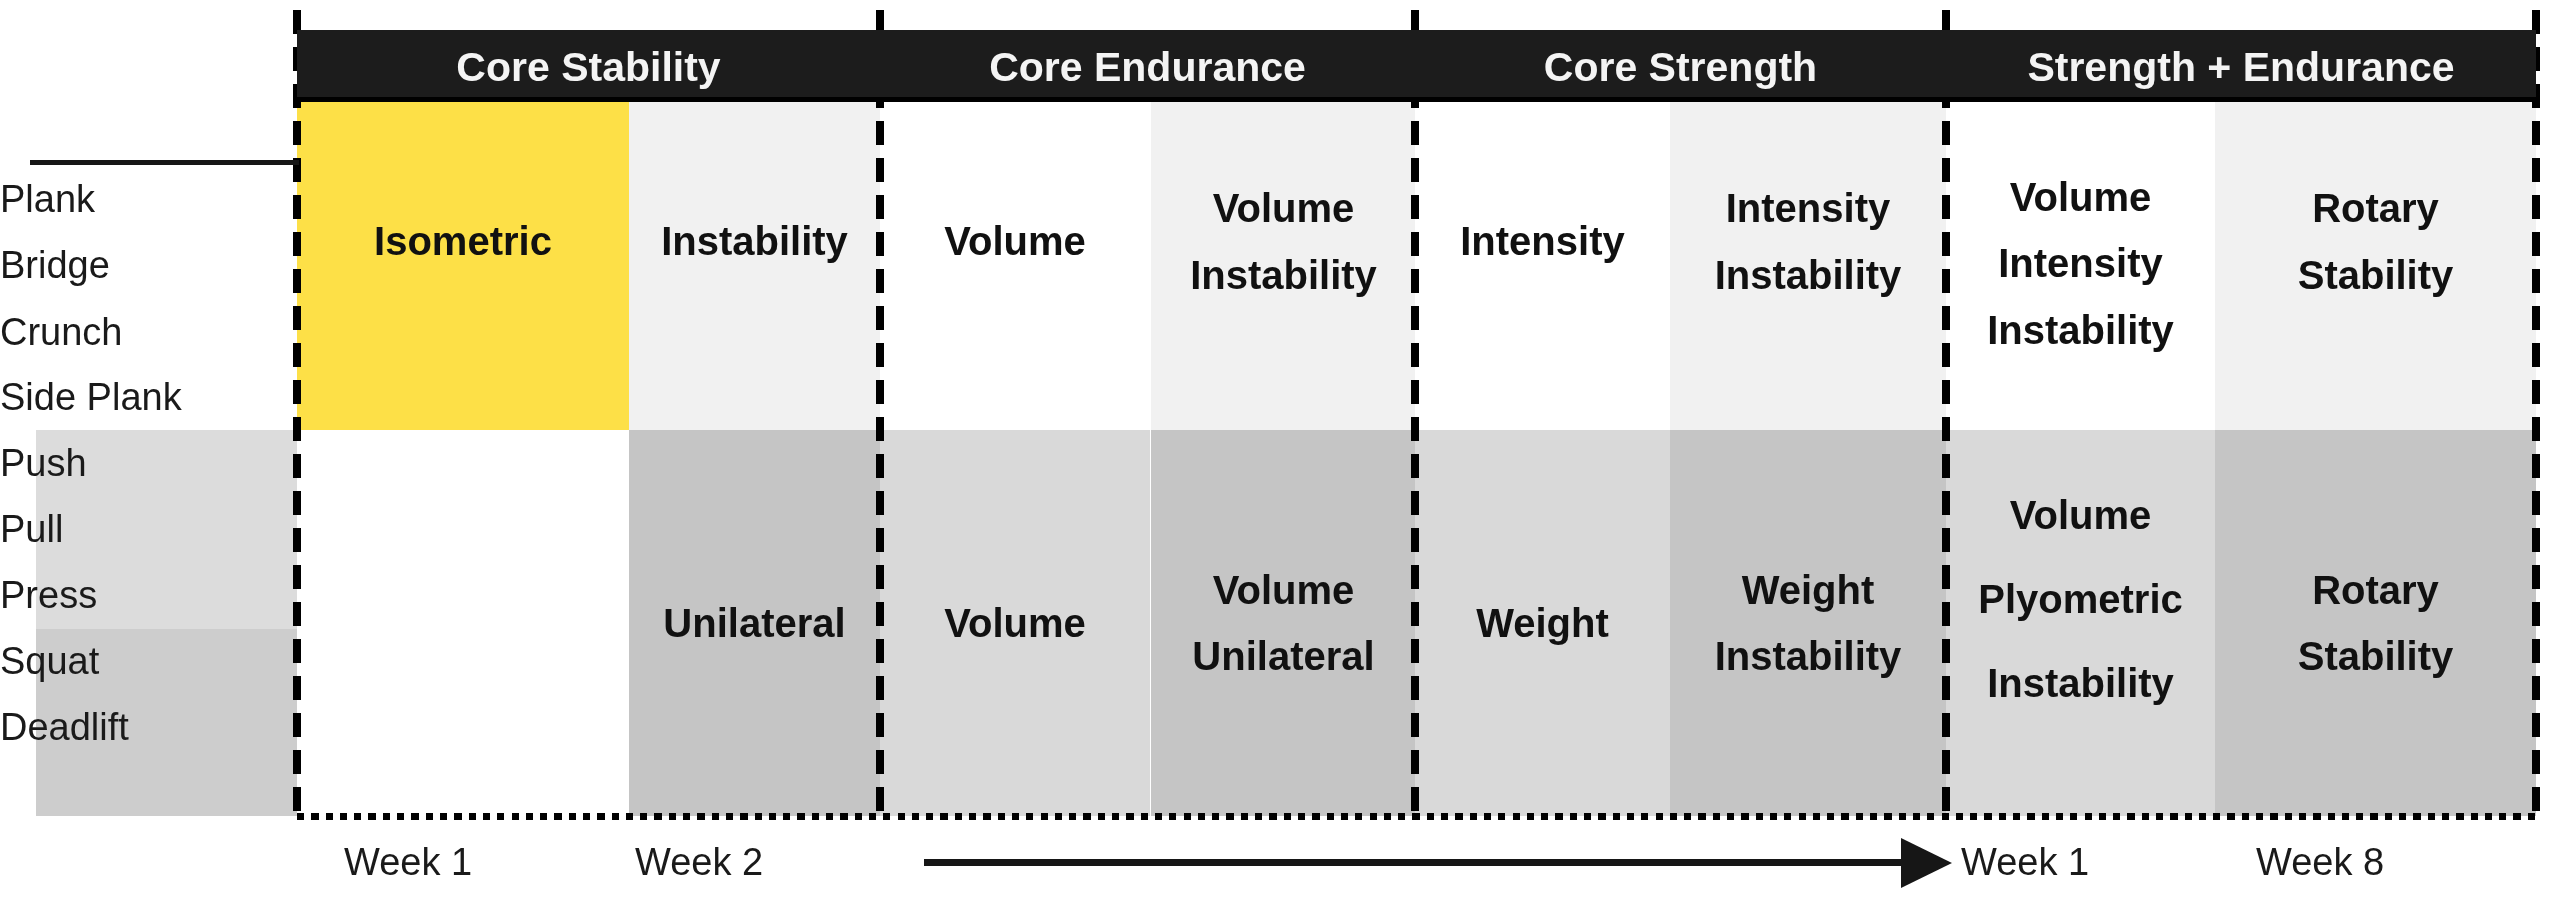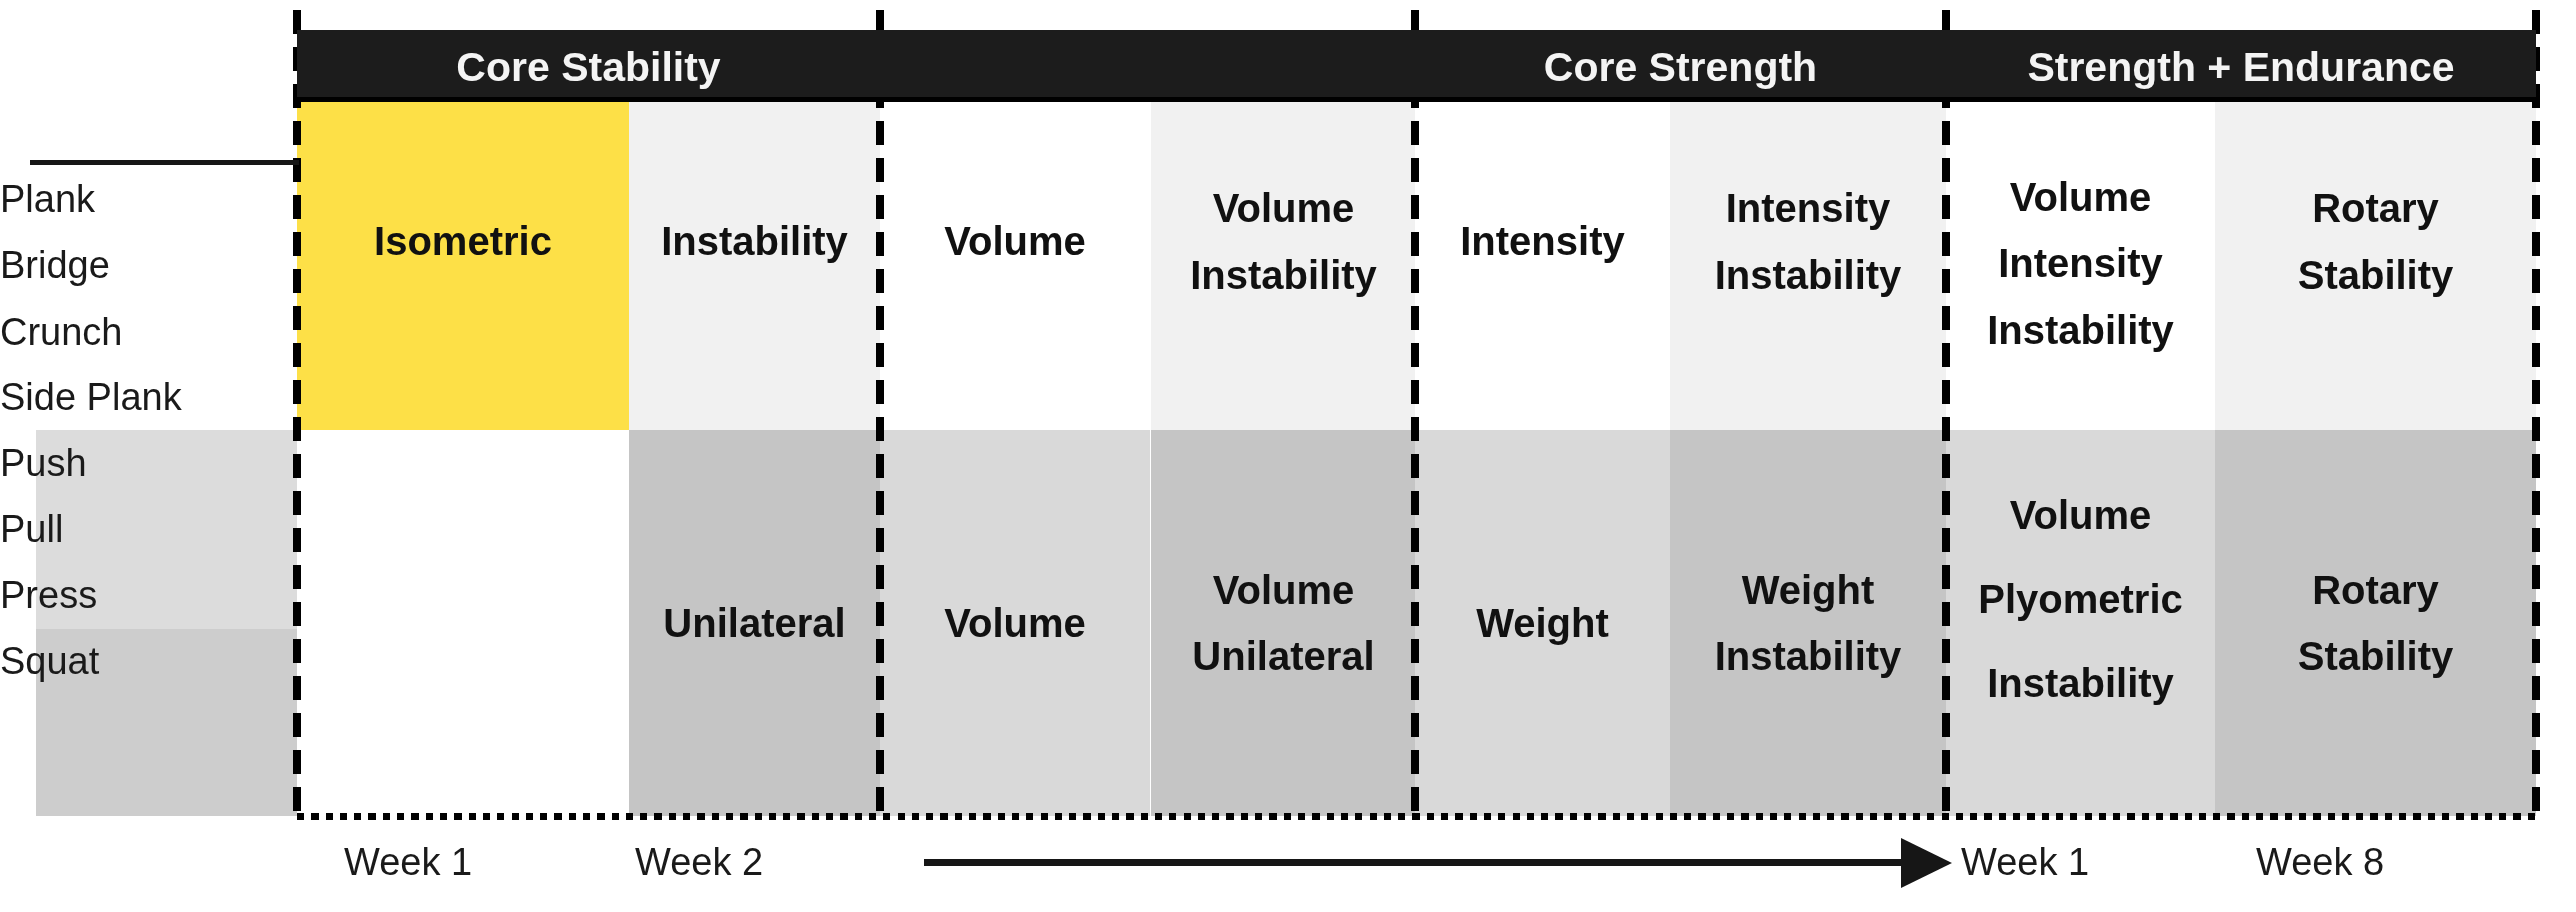--- a/index.html
+++ b/index.html
@@ -51,20 +51,21 @@
   <div class="band band1"></div>
   <div class="band band2"></div>
   <div class="ex-row" style="top:175px">Plank</div>
   <div class="ex-row" style="top:241px">Bridge</div>
   <div class="ex-row" style="top:308px">Crunch</div>
   <div class="ex-row" style="top:373px">Side Plank</div>
   <div class="ex-row" style="top:439px">Push</div>
   <div class="ex-row" style="top:505px">Pull</div>
   <div class="ex-row" style="top:571px">Press</div>
   <div class="ex-row" style="top:637px">Squat</div>
+  <div class="ex-row" style="top:703px">Deadlift</div>
 
   <div class="cell r1" style="left:297px;width:332px;background:#fde047">Isometric</div>
   <div class="cell r1" style="left:629px;width:251px;background:#f1f1f1">Instability</div>
   <div class="cell r1" style="left:880px;width:270px;background:#ffffff">Volume</div>
   <div class="cell r1" style="left:1151px;width:265px;background:#f1f1f1">Volume
 Instability</div>
   <div class="cell r1" style="left:1415px;width:255px;background:#ffffff">Intensity</div>
   <div class="cell r1" style="left:1670px;width:276px;background:#f1f1f1">Intensity
 Instability</div>
   <div class="cell r1 deep" style="left:1946px;width:269px;background:#ffffff">Volume
@@ -89,20 +90,21 @@
   <div class="vline" style="left:293px"></div>
   <div class="vline" style="left:876px"></div>
   <div class="vline" style="left:1411px"></div>
   <div class="vline" style="left:1942px"></div>
   <div class="vline" style="left:2532px"></div>
 
   <div class="dotline"></div>
 
   <div class="hbar">
     <div class="phase" style="left:0;width:583px">Core Stability</div>
+    <div class="phase" style="left:583px;width:535px">Core Endurance</div>
     <div class="phase" style="left:1118px;width:531px">Core Strength</div>
     <div class="phase" style="left:1649px;width:590px">Strength + Endurance</div>
   </div>
 
   <div class="week" style="left:344px">Week 1</div>
   <div class="week" style="left:635px">Week 2</div>
   <div class="week" style="left:1961px">Week 1</div>
   <div class="week" style="left:2256px">Week 8</div>
   <div class="arrow-line"></div>
   <div class="arrow-head"></div>

